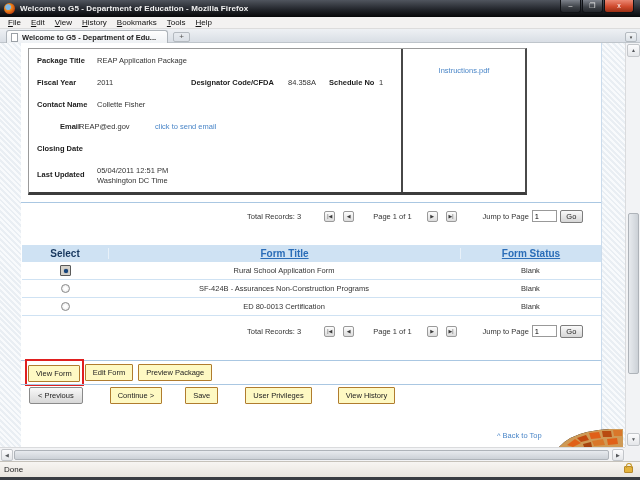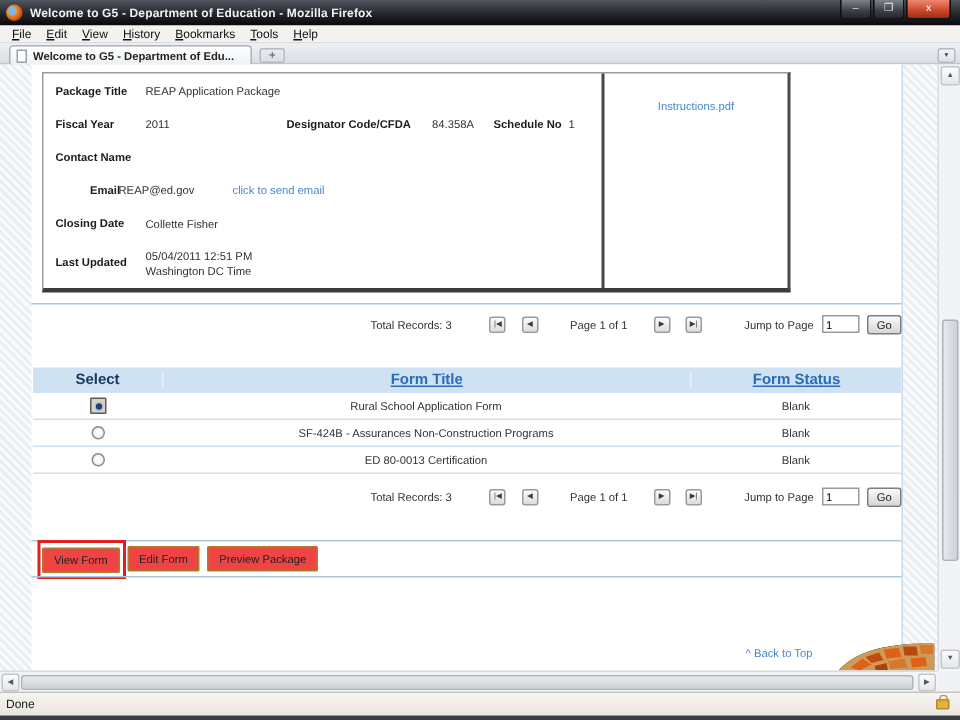--- a/index.html
+++ b/index.html
@@ -55,21 +55,21 @@
   .pkg-right { position:relative; flex:1; text-align:center; }
   .frow { position:absolute; left:0; right:0; height:11px; font-size:7.5px; color:#333; white-space:nowrap; }
   .frow b { color:#1c1c1c; }
   .fr-abs { position:absolute; top:0; }
   .link { color:#4a86c8; text-decoration:none; }
   .pkg-right .link { display:inline-block; margin-top:17px; font-size:7.5px; }
 
   .blue-line { position:absolute; left:0; right:0; border-top:1px solid #aac7e2; }
 
   
-  .pagbar { position:absolute; left:0; right:0; height:14px; display:flex; align-items:center; font-size:7.5px; color:#333;justify-content:space-between; }
+  .pagbar { position:absolute; left:0; right:0; height:14px; display:flex; align-items:center; font-size:7.5px; color:#333; }
   .pag-total { margin-left:226px; white-space:nowrap; }
   .pag-btn { width:11px; height:11px; border:1px solid #9a9a9a; border-radius:2px;
     background:linear-gradient(#fdfdfd,#dcdcdc); font-size:5px; line-height:9px; text-align:center; color:#3c3c3c;
     flex:0 0 auto; }
   .pag-page { white-space:nowrap; }
   .jump-input { width:25px; height:12px; border:1px solid #999; font-size:7.5px; padding:0 2px;
     font-family:"Liberation Sans",sans-serif; }
   .go-btn { width:23px; height:13px; border:1px solid #7d7d7d; border-radius:2px;
     background:linear-gradient(#fafafa,#d6d6d6); font-size:7.5px; line-height:11px; text-align:center; color:#222; }
 
@@ -87,21 +87,21 @@
   .td { text-align:center; }
   .radio { display:inline-block; width:9px; height:9px; border-radius:50%;
     border:1px solid #8a8a8a; background:radial-gradient(#fff 30%,#dcdcdc); vertical-align:middle; }
   .radio.selected { width:11px; height:11px; border-radius:1px; border:1px solid #5a5a5a;
     background:#d6d2ca; position:relative; }
   .radio.selected::after { content:""; position:absolute; left:3px; top:3px; width:4px; height:4px;
     border-radius:50%; background:#16457e; box-shadow:0 0 1px #0a2a55; }
 
   
   .btnrow { position:absolute; left:0; right:0; display:flex; align-items:center; }
-  .btn-orange { background:#ef4444; border:1px solid #b07c2e; border-radius:1px;
+  .btn-orange { background:#fef9c3; border:1px solid #b07c2e; border-radius:1px;
     padding:3px 7px; font-size:7.5px; color:#222; white-space:nowrap;
     font-family:"Liberation Sans",sans-serif; }
   .btn-gray { background:linear-gradient(#f9f9f9,#d7d7d7); border:1px solid #8a8a8a; border-radius:2px;
     padding:3px 8px; font-size:7.5px; color:#222; white-space:nowrap; }
   .ann-wrap { position:relative; display:inline-block; margin-left:7px; }
   .red-ann { position:absolute; left:-3px; top:-3px; right:-4px; bottom:-4px;
     border:2px solid #e01f1f; pointer-events:none; }
 
   .back-top { position:absolute; left:476px; top:388px; font-size:7.5px; color:#4a86c8; white-space:nowrap; }
 
@@ -180,21 +180,21 @@
           <div class="frow" style="top:29px;">
             <b class="fr-abs" style="left:8px;">Fiscal Year</b>
             <span class="fr-abs" style="left:68px;">2011</span>
             <b class="fr-abs" style="left:162px;">Designator Code/CFDA</b>
             <span class="fr-abs" style="left:259px;">84.358A</span>
             <b class="fr-abs" style="left:300px;">Schedule No</b>
             <span class="fr-abs" style="left:350px;">1</span>
           </div>
           <div class="frow" style="top:51px;">
             <b class="fr-abs" style="left:8px;">Contact Name</b>
-            <span class="fr-abs" style="left:68px;margin-top:45px;">Collette Fisher</span>
+            <span class="fr-abs" style="left:68px;">Collette Fisher</span>
           </div>
           <div class="frow" style="top:73px;">
             <b class="fr-abs" style="left:8px;padding-left:23px;">Email</b>
             <span class="fr-abs" style="left:50px;">REAP@ed.gov</span>
             <a class="fr-abs link" href="#" style="left:126px;">click to send email</a>
           </div>
           <div class="frow" style="top:95px;">
             <b class="fr-abs" style="left:8px;">Closing Date</b>
           </div>
           <div class="frow" style="top:121px;">
@@ -263,20 +263,27 @@
         <span class="ann-wrap">
           <button class="btn-orange">View Form</button>
           <span class="red-ann"></span>
         </span>
         <button class="btn-orange" style="margin-left:5px;">Edit Form</button>
         <button class="btn-orange" style="margin-left:5px;">Preview Package</button>
       </div>
 
       <div class="blue-line" style="top:341px;"></div>
 
+      <div class="btnrow" style="top:344px; height:16px;">
+        <button class="btn-gray" style="margin-left:8px;">&lt; Previous</button>
+        <button class="btn-orange" style="margin-left:27px;">Continue &gt;</button>
+        <button class="btn-orange" style="margin-left:23px;">Save</button>
+        <button class="btn-orange" style="margin-left:27px;">User Privileges</button>
+        <button class="btn-orange" style="margin-left:26px;">View History</button>
+      </div>
 
       <a class="back-top link" href="#">^ Back to Top</a>
     </div>
 
     <svg class="corner-art" viewBox="0 0 64 18">
       <path d="M0,18 Q10,7 28,3 Q48,-1 64,0 L64,18 Z" fill="#d3a express"></path>
       <path d="M0,18 Q10,7 28,3 Q48,-1 64,0 L64,18 Z" fill="#cf9a56"></path>
       <polygon points="8,16 16,10 22,14 14,18" fill="#e06018"></polygon>
       <polygon points="18,9 27,6 30,11 22,13" fill="#c24a10"></polygon>
       <polygon points="30,4 40,3 42,9 32,10" fill="#e06018"></polygon>

